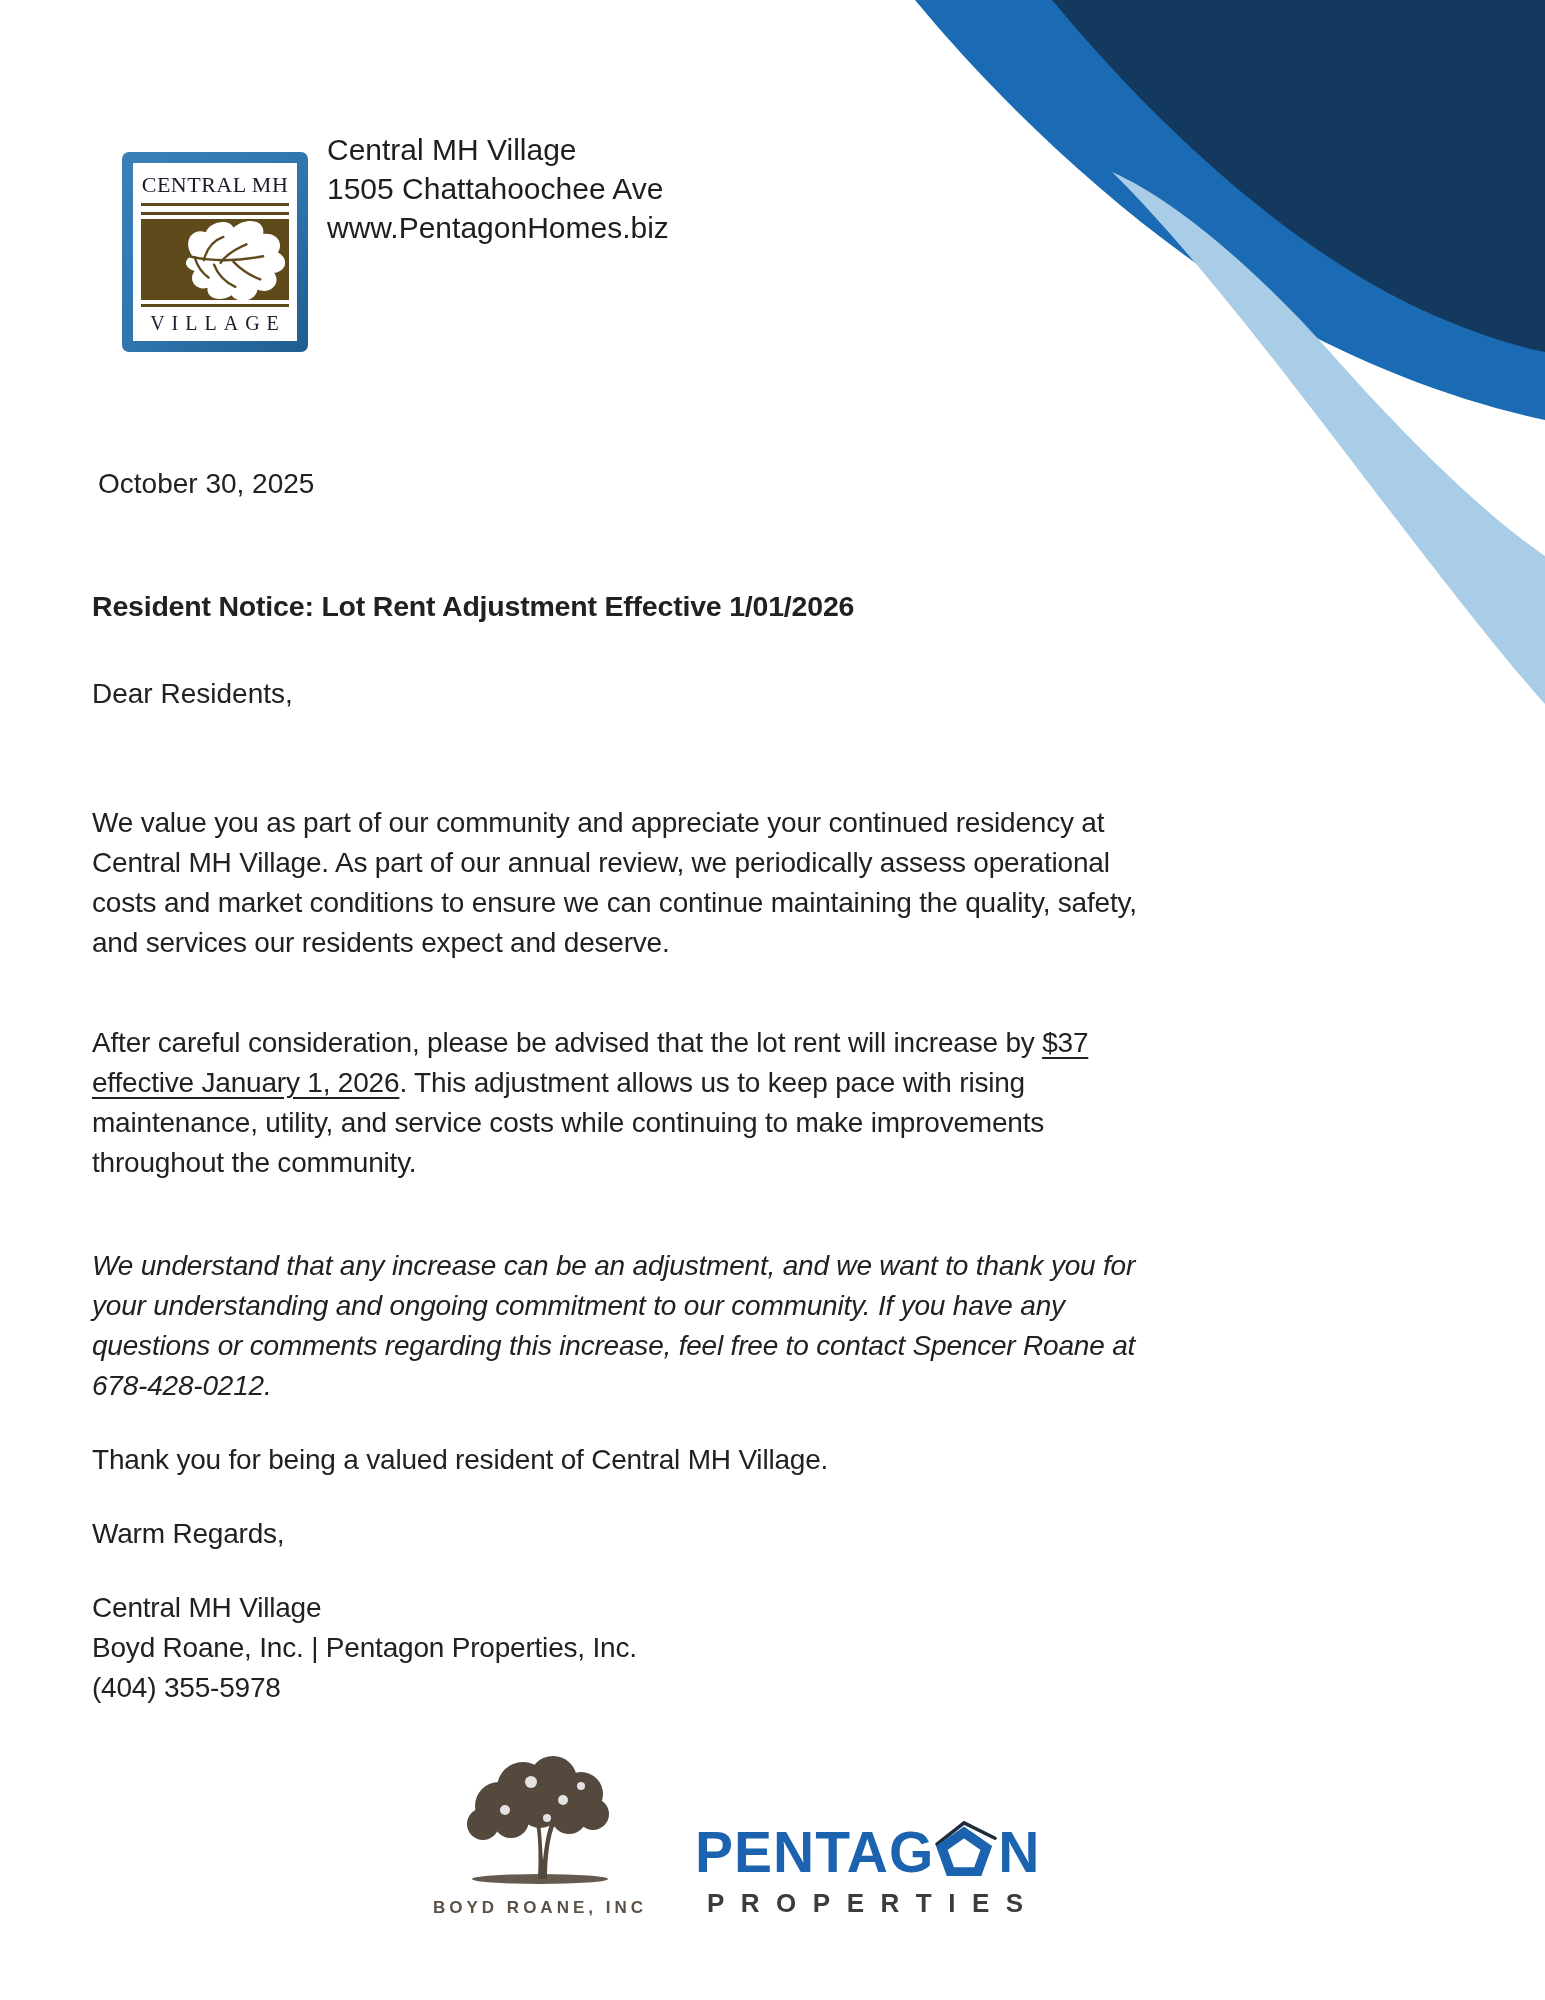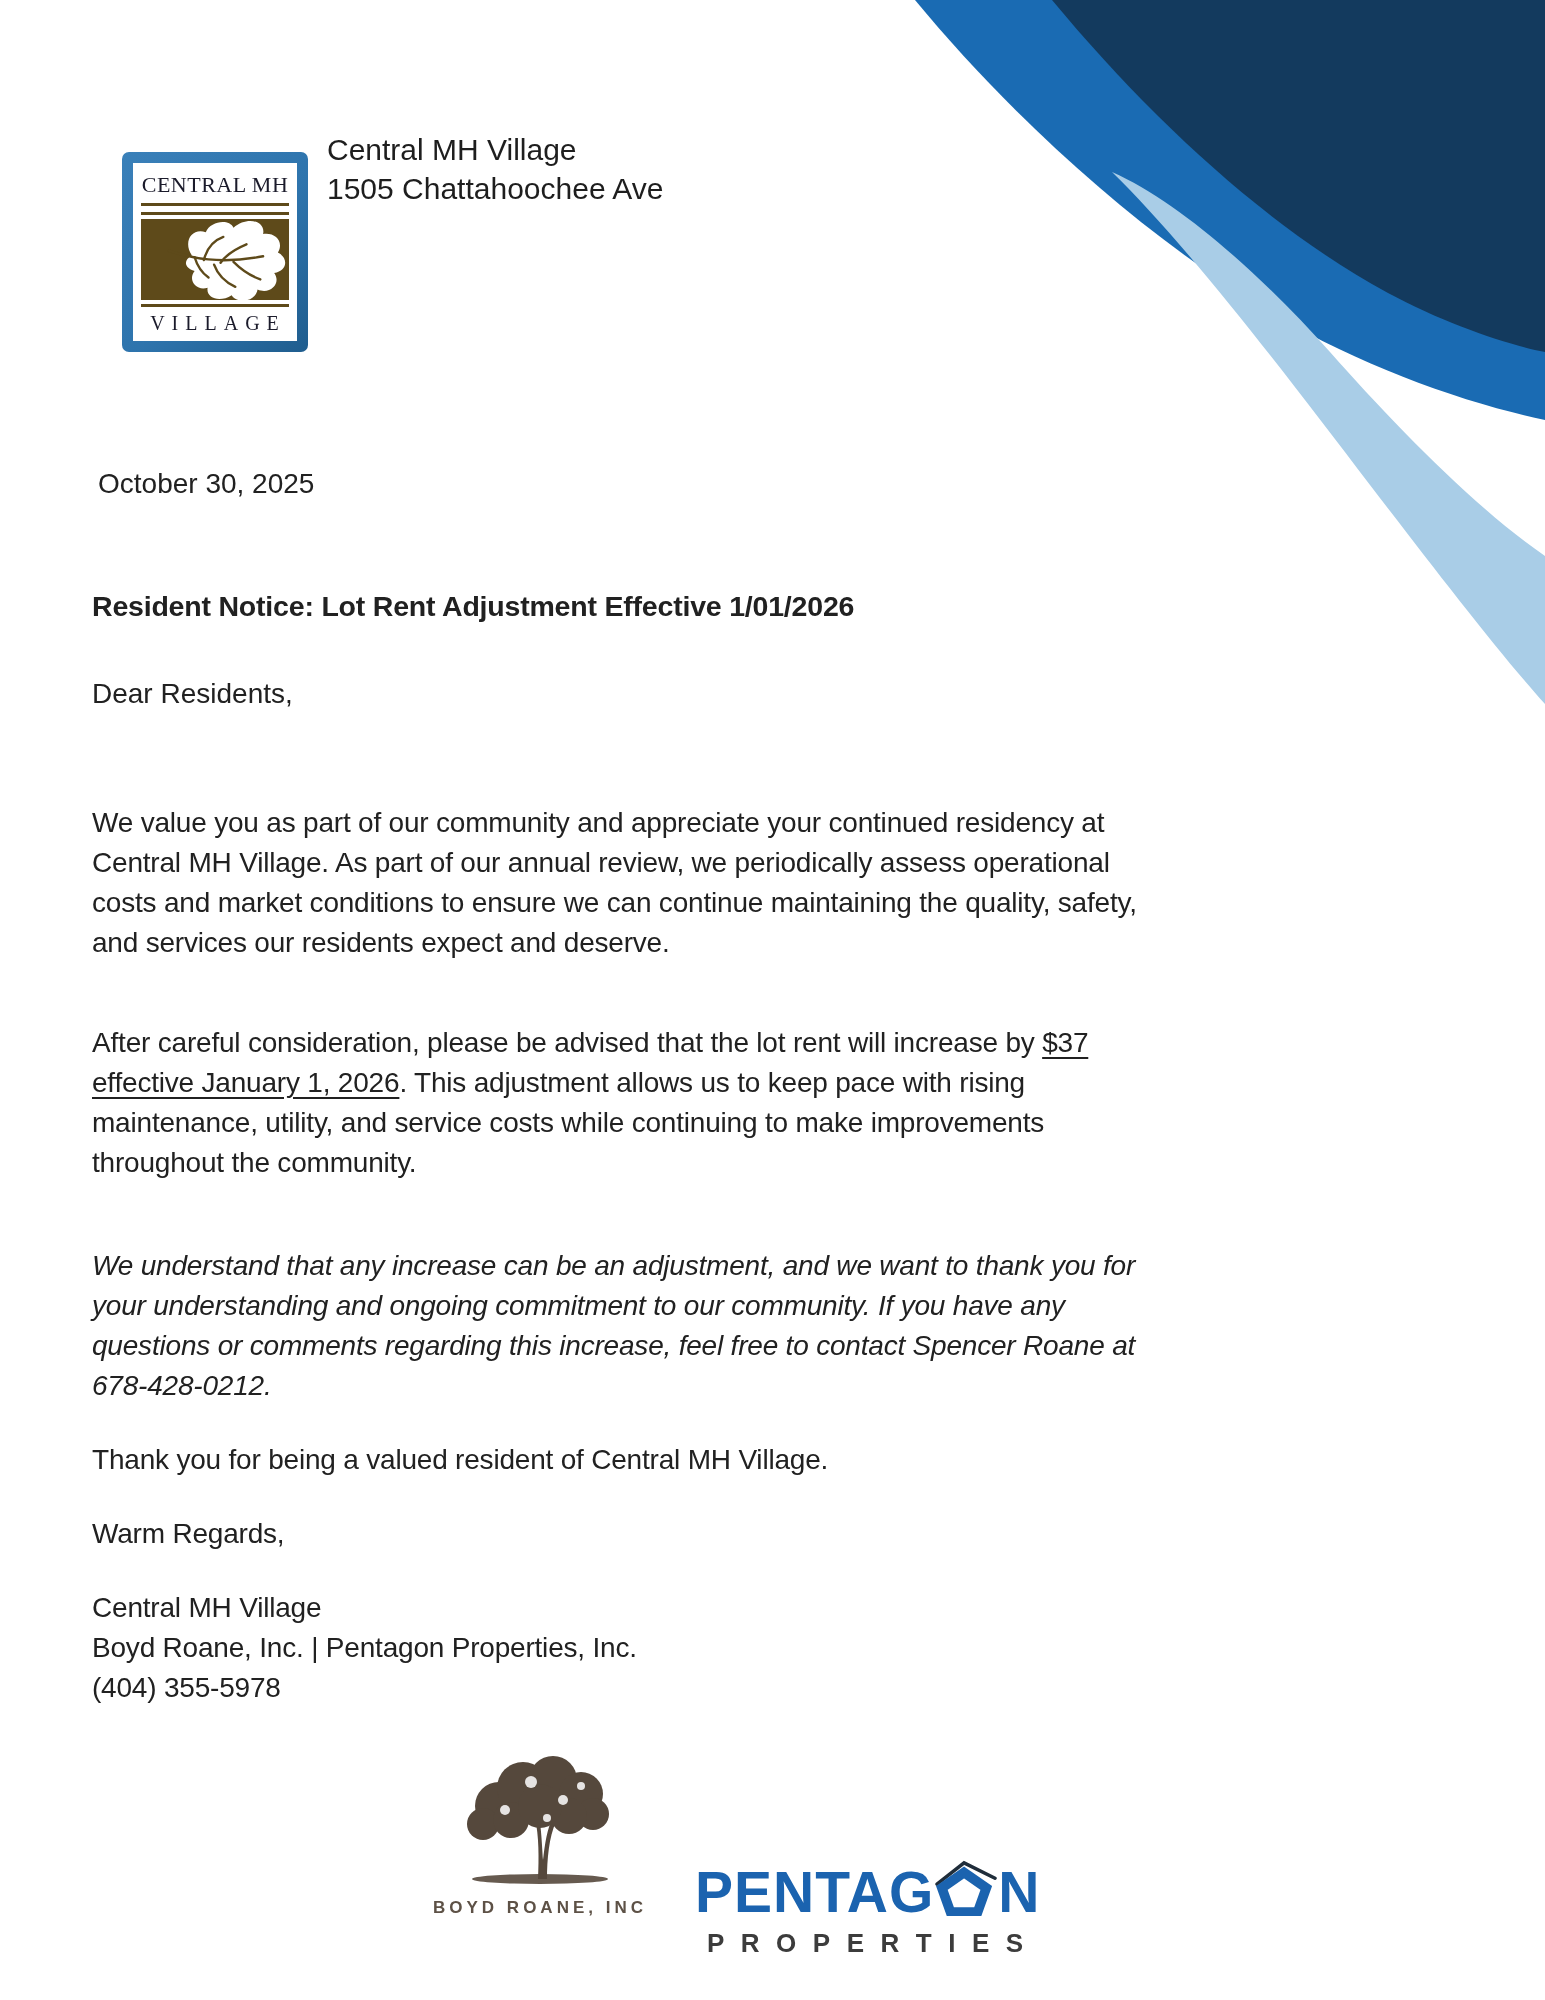--- a/index.html
+++ b/index.html
@@ -72,21 +72,21 @@
   
   .boyd-logo{position:absolute;left:425px;top:1748px;width:230px;text-align:center;}
   .boyd-label{
     margin-top:6px;font-size:17px;letter-spacing:4px;
     color:#5d5146;font-weight:bold;white-space:nowrap;
   }
   .tree-ink{fill:var(--tree-brown,#55483c);}
   .pentagon-logo{position:absolute;left:695px;top:1818px;width:420px;}
   .pentagon-word{
     font-size:57px;font-weight:bold;color:var(--pentagon-blue,#1b63af);
-    letter-spacing:1px;white-space:nowrap;line-height:60px;margin-top:40px;
+    letter-spacing:1px;white-space:nowrap;line-height:60px;
   }
   .pentagon-word .pent-icon-wrap{display:inline-block;vertical-align:-4px;margin:0 1px;}
   .pent-ring{fill:#ffffff;stroke:var(--pentagon-blue,#1b63af);stroke-width:10;stroke-linejoin:miter;}
   .pent-roof{fill:none;stroke:#1f2d3a;stroke-width:3.6;stroke-linecap:round;}
   .properties-label{
     margin-top:2px;margin-left:12px;
     font-size:26px;letter-spacing:16.5px;color:#3c3c3c;font-weight:bold;white-space:nowrap;
   }
 </style>
 </head>
@@ -116,20 +116,21 @@
         </svg>
       </div>
       <div class="logo-rule-single"></div>
       <div class="logo-bottom">VILLAGE</div>
     </div>
   </div>
 
   <div class="letterhead-text">
     <div>Central MH Village</div>
     <div>1505 Chattahoochee Ave</div>
+    <div>www.PentagonHomes.biz</div>
   </div>
 
   <div class="date">October 30, 2025</div>
 
   <div class="subject">Resident Notice: Lot Rent Adjustment Effective 1/01/2026</div>
 
   <div class="salutation">Dear Residents,</div>
 
   <p class="para p1">We value you as part of our community and appreciate your continued residency at Central MH Village. As part of our annual review, we periodically assess operational costs and market conditions to ensure we can continue maintaining the quality, safety, and services our residents expect and deserve.</p>
 

